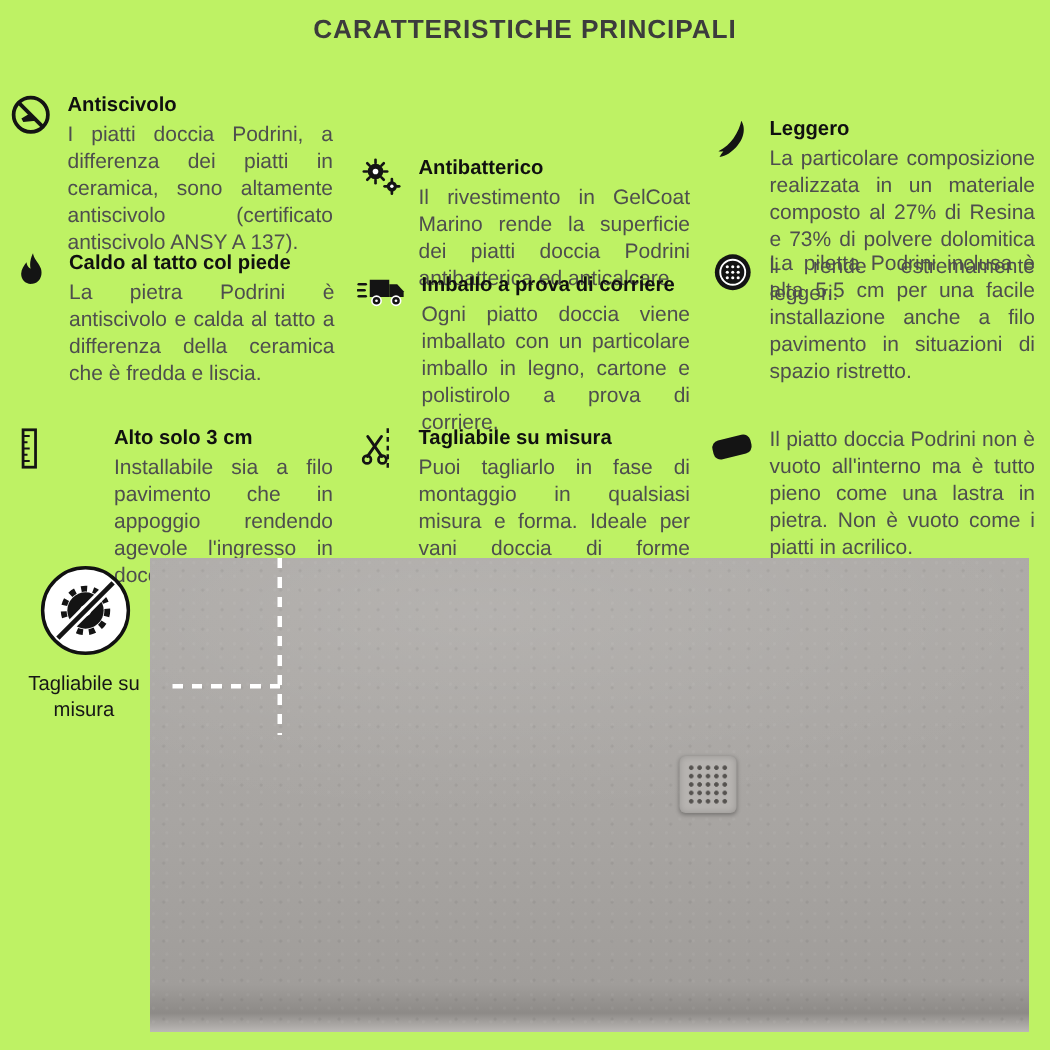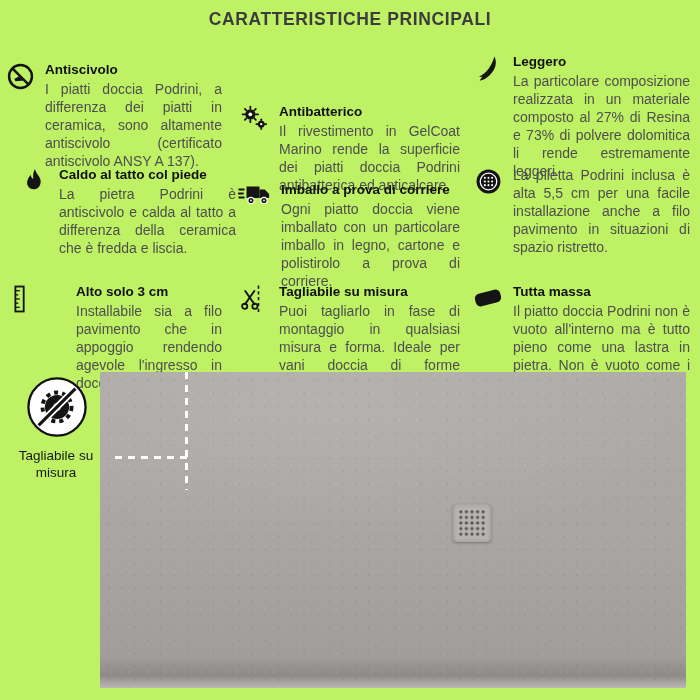--- a/index.html
+++ b/index.html
@@ -14,22 +14,22 @@
     letter-spacing:0.6px; color:#3c3c3c;
   }
   .feature { position:absolute; display:flex; gap:9px; }
   .f-icon { flex:0 0 32px; display:flex; justify-content:center; align-items:flex-start; padding-top:1px; }
   .f-body { flex:1; }
   .f-title { font-size:13.5px; font-weight:bold; color:#101010; margin:0 0 4px 0; }
   .f-text { font-size:14px; line-height:1.28; color:#4e4e4e; margin:0; text-align:justify; }
 
   .p1 { left:4px;   top:62px;  width:218px; }
   .p2 { left:238px; top:62px;  width:222px;margin-top:42px; }
-  .p3 { left:472px; top:54px;  width:218px; }
-  .p4 { left:18px;   top:167px; width:218px;justify-content:space-between; }
+  .p3 { left:472px; top:78px;  width:218px; }
+  .p4 { left:5px;   top:167px; width:218px;justify-content:space-between; }
   .p5 { left:238px; top:182px; width:222px; }
   .p6 { left:472px; top:167px; width:218px; }
   .p7 { left:4px;   top:284px; width:218px;gap:40px; }
   .p8 { left:238px; top:284px; width:222px; }
   .p9 { left:472px; top:284px; width:218px; }
 
   .badge-circle { position:absolute; left:26px; top:376px; width:62px; height:62px; }
   .badge-label {
     position:absolute; left:6px; top:447px; width:100px;
     text-align:center; font-size:13.5px; line-height:17px; color:#161616;
@@ -221,21 +221,20 @@
     </div>
   </div>
 
   <div class="feature p9">
     <div class="f-icon">
       <svg viewBox="0 0 30 26" width="30" height="26">
         <rect x="2" y="6.5" width="26" height="13" rx="5" fill="#141414" transform="rotate(-14 15 13)"></rect>
       </svg>
     </div>
     <div class="f-body">
-      <h2 class="f-title">Tutta massa</h2>
       <p class="f-text">Il piatto doccia Podrini non è vuoto all'interno ma è tutto pieno come una lastra in pietra. Non è vuoto come i piatti in acrilico.</p>
     </div>
   </div>
 
   <div class="badge-circle">
     <svg viewBox="0 0 64 64" width="62" height="62">
       <circle cx="32" cy="32" r="29.5" fill="#fff" stroke="#111" stroke-width="2.4"></circle>
       <circle cx="32" cy="32" r="15" fill="none" stroke="#141414" stroke-width="4" stroke-dasharray="4.2 4.2"></circle>
       <circle cx="32" cy="32" r="12.5" fill="#141414"></circle>
       <circle cx="32" cy="32" r="3.8" fill="#fff"></circle>

